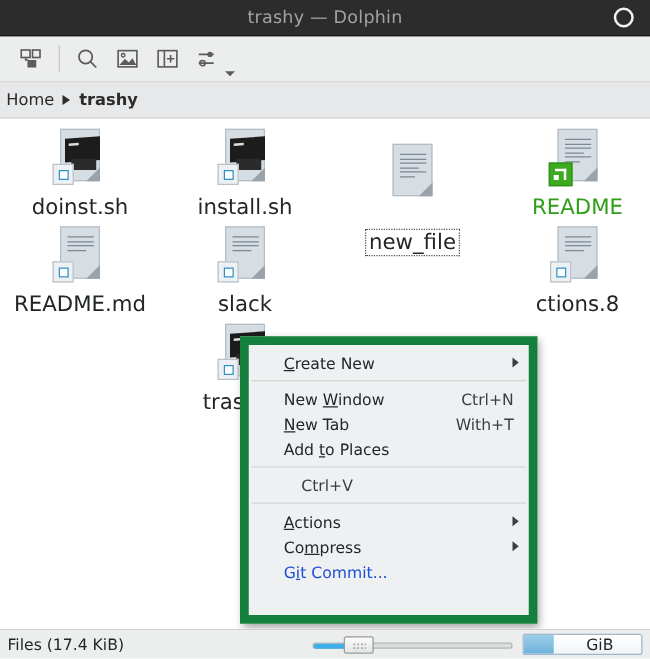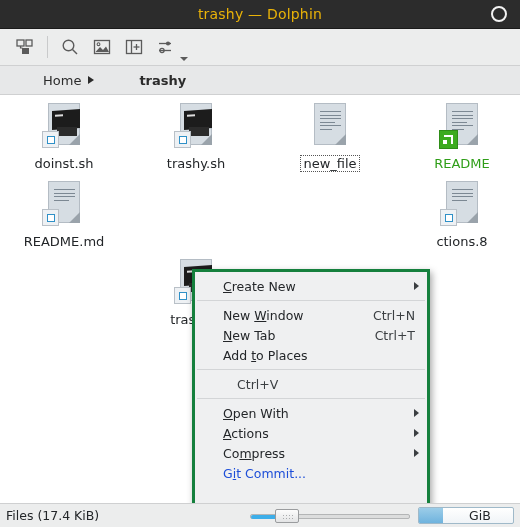--- a/index.html
+++ b/index.html
@@ -18,21 +18,21 @@
 
   
   #titlebar {
     height: 29px; flex: 0 0 29px;
     background: #2c2c2c;
     position: relative;
     display: flex; align-items: center; justify-content: center;
     border-bottom: 1px solid #1a1a1a;
   }
   #titlebar-title {
-    color: #eab308;
+    color: #a3a3a3;
     font-size: 14px;
     letter-spacing: .2px;
     white-space: nowrap;
   }
   #close-btn {
     position: absolute; right: 13px; top: 50%;
     transform: translateY(-50%);
     width: 16px; height: 16px;
     border: 2px solid #f2f2f2;
     border-radius: 50%;
@@ -71,21 +71,21 @@
   
   #breadcrumb {
     height: 29px; flex: 0 0 29px;
     background: #e7e8e9;
     border-bottom: 1px solid #cfd0d1;
     display: flex; align-items: center;
     padding-left: 2px;
     font-size: 13px;
     color: #2b2b2b;
   }
-  .crumb { padding: 0 3px; margin-left: 38px; }
+  .crumb { padding: 0 3px; }
   .crumb.current { font-weight: bold; }
   .crumb-sep {
     width: 0; height: 0;
     border-top: 4px solid transparent;
     border-bottom: 4px solid transparent;
     border-left: 6px solid #2b2b2b;
     margin: 0 4px;
   }
 
   
@@ -100,21 +100,21 @@
     width: 112px;
     display: flex; flex-direction: column;
     align-items: center;
   }
   .file-icon {
     width: 48px; height: 52px;
     position: relative;
     margin-bottom: 3px;
   }
   .file-label {
-    font-size: 13px;
+    font-size: 17px;
     color: #232629;
     padding: 0 2px;
     white-space: nowrap;
   }
   .file-label.green { color: #2f9e18; }
   .file-label.focus { outline: 1px dotted #555; }
 
   
   .doc-page {
     position: absolute;
@@ -194,21 +194,21 @@
     position: absolute; left: -1px; top: 3px;
     width: 4px; height: 4px; background: #ffffff;
   }
 
   
   #context-menu {
     position: absolute;
     left: 192px; top: 174px;
     width: 238px;
     background: #eff0f1;
-    border: 3px solid #15803d;
+    border: 7px solid #15803d;
     box-shadow: 2px 3px 7px rgba(0,0,0,.35);
     padding: 4px 0 5px 0;
     z-index: 50;
   }
   .menu-item {
     height: 20px;
     display: flex; align-items: center;
     padding: 0 8px 0 28px;
     font-size: 12.5px;
     color: #232629;
@@ -379,24 +379,24 @@
       <div class="file-icon">
         <div class="doc-page">
             <div class="doc-fold"></div>
           </div>
         <div class="sh-term"></div>
         <div class="sh-term2"></div>
         <div class="badge-blue">
             <i></i>
           </div>
       </div>
-      <div class="file-label">trashy.sh</div>
-    </div>
-
-    <div class="file-item" style="left:274px; top:6px;">
+      <div class="file-label">install.sh</div>
+    </div>
+
+    <div class="file-item" style="left:274px; top:18px;gap:16px;">
       <div class="file-icon">
         <div class="doc-page">
           <div class="doc-fold"></div>
           <div class="doc-lines">
               <i></i>
               <i></i>
               <i></i>
               <i style="width:70%"></i>
               <i></i>
               <i style="width:55%"></i>
@@ -437,36 +437,53 @@
               <i style="width:70%"></i>
             </div>
         </div>
         <div class="badge-blue">
             <i></i>
           </div>
       </div>
       <div class="file-label">README.md</div>
     </div>
 
-
-    <div class="file-item" style="left:406px; top:84px;">
+    <div class="file-item" style="left:140px; top:84px;">
       <div class="file-icon">
         <div class="doc-page">
           <div class="doc-fold"></div>
           <div class="doc-lines">
               <i></i>
               <i></i>
               <i></i>
               <i style="width:70%"></i>
             </div>
         </div>
         <div class="badge-blue">
             <i></i>
           </div>
       </div>
+      <div class="file-label">slack</div>
+    </div>
+
+    <div class="file-item" style="left:406px; top:84px;">
+      <div class="file-icon">
+        <div class="doc-page">
+          <div class="doc-fold"></div>
+          <div class="doc-lines">
+              <i></i>
+              <i></i>
+              <i></i>
+              <i style="width:70%"></i>
+            </div>
+        </div>
+        <div class="badge-blue">
+            <i></i>
+          </div>
+      </div>
       <div class="file-label">ctions.8</div>
     </div>
 
 
     <div class="file-item" style="left:140px; top:162px;">
       <div class="file-icon">
         <div class="doc-page">
             <div class="doc-fold"></div>
           </div>
         <div class="sh-term"></div>
@@ -486,38 +503,34 @@
       </div>
 
       <div class="menu-sep"></div>
 
       <div class="menu-item">
         <span class="mlabel">New <u>W</u>indow</span>
         <span class="mshort">Ctrl+N</span>
       </div>
       <div class="menu-item">
         <span class="mlabel"><u>N</u>ew Tab</span>
-        <span class="mshort">Ctrl+T</span>
+        <span class="mshort">With+T</span>
       </div>
       <div class="menu-item">
         <span class="mlabel">Add <u>t</u>o Places</span>
       </div>
 
       <div class="menu-sep"></div>
 
       <div class="menu-item">
         <span class="mshort">Ctrl+V</span>
       </div>
 
       <div class="menu-sep"></div>
 
-      <div class="menu-item">
-        <span class="mlabel"><u>O</u>pen With</span>
-        <span class="submenu-arrow"></span>
-      </div>
       <div class="menu-item">
         <span class="mlabel"><u>A</u>ctions</span>
         <span class="submenu-arrow"></span>
       </div>
       <div class="menu-item">
         <span class="mlabel">Co<u>m</u>press</span>
         <span class="submenu-arrow"></span>
       </div>
       <div class="menu-item disabled">
         <span class="mlabel">G<u>i</u>t Commit...</span>

